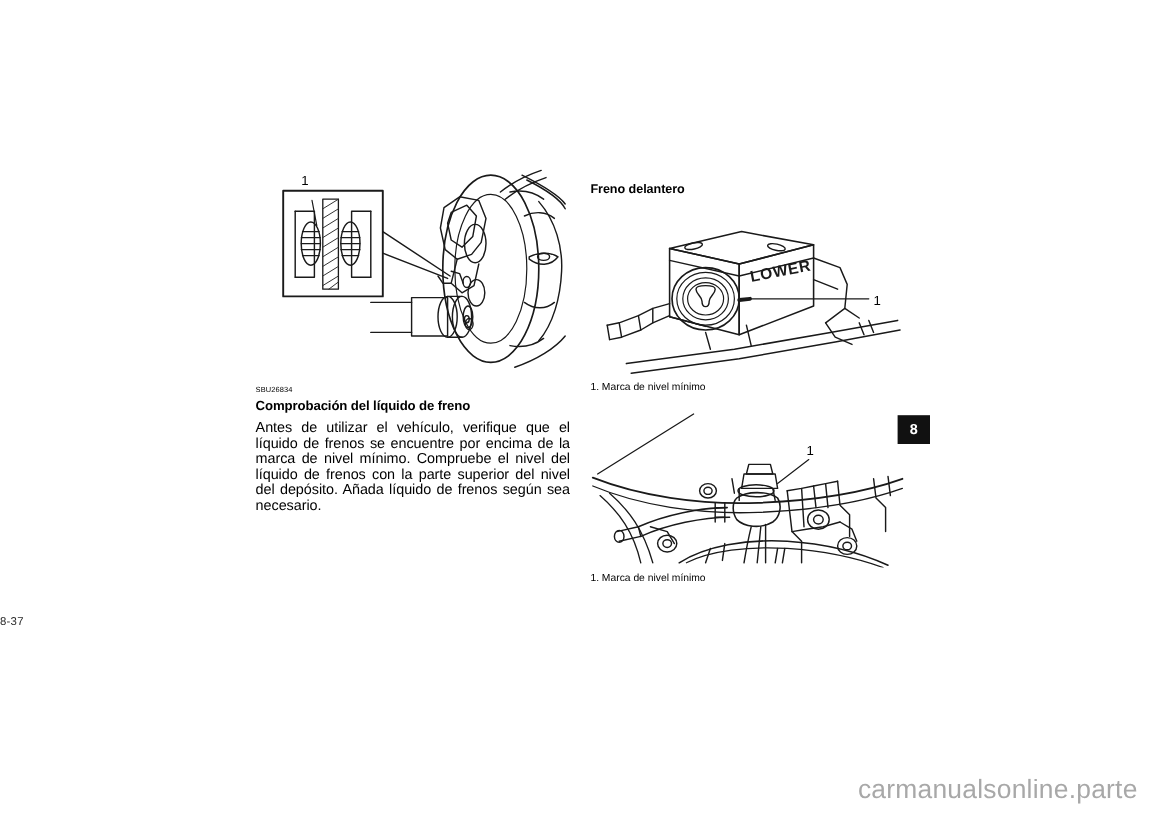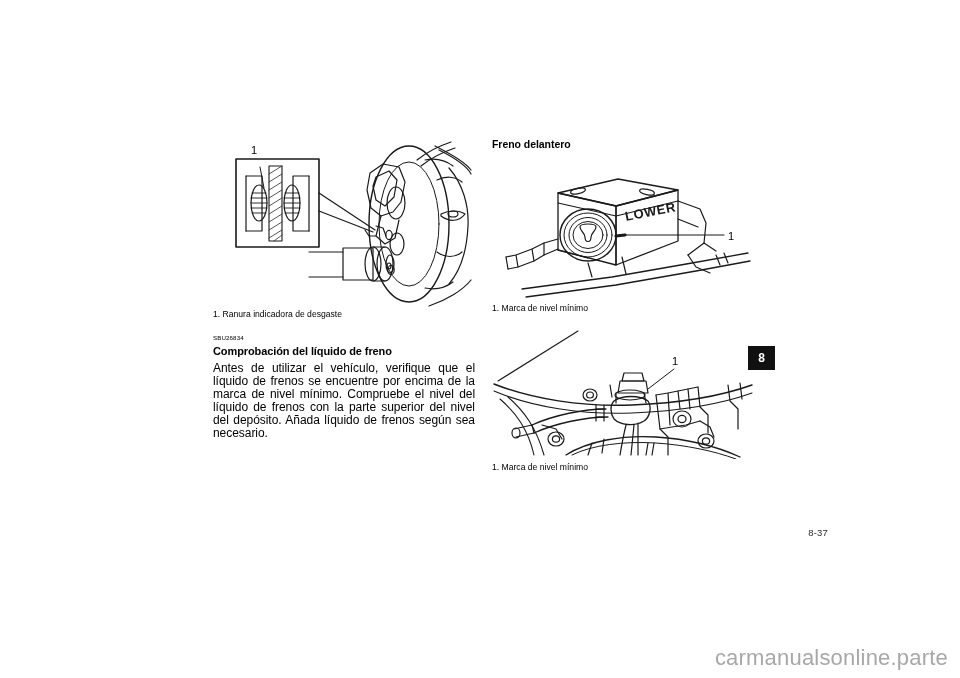--- a/index.html
+++ b/index.html
@@ -44,21 +44,21 @@
   
   .col-left {
     position: absolute;
     left: 213px;
     top: 140px;
     width: 262px;
   }
   .col-right {
     position: absolute;
     left: 492px;
-    top: 138px;
+    top: 152px;
     width: 262px;
   }
 
   
   .fig-caption {
     font-size: 8.6px;
     line-height: 12px;
     color: #000;
     margin: 0;
     white-space: nowrap;
@@ -104,25 +104,24 @@
     font-weight: normal;
     font-family: "Liberation Sans", sans-serif;
   }
 
   
   .page-number {
     position: absolute;
     left: 0;
     top: 513px;
     width: 828px;
-    text-align: right;
+    text-align: left;
     font-size: 9.5px;
     color: #2b2b2b;
     letter-spacing: 0.2px;
-    margin-top: 14px;
   }
 
   .watermark {
     position: absolute;
     right: 12px;
     top: 645px;
     font-size: 22px;
     color: #a8a8a8;
     letter-spacing: 0.2px;
     font-family: "Liberation Sans", sans-serif;
@@ -223,21 +222,20 @@
           <path d="M212 148 C222 150 232 148 240 142"></path>
 
           <path d="M204 20 C214 12 226 6 238 2"></path>
           <path d="M208 26 C218 18 230 12 242 8"></path>
         </g>
 
         <text x="38" y="14" class="callout-num" fill="#000">1</text>
       </svg>
     </div>
 
-    <p class="fig-caption">1. Ranura indicadora de desgaste</p>
 
     <div style="height:14px"></div>
 
     <p class="ref-code">SBU26834</p>
 
     <h1 class="section-title">Comprobación del líquido de freno</h1>
 
     <p class="body-text">Antes de utilizar el vehículo, verifique que el líquido de frenos se encuentre por encima de la marca de nivel mínimo. Compruebe el nivel del líquido de frenos con la parte superior del nivel del depósito. Añada líquido de frenos según sea necesario.</p>
   </div>
 

